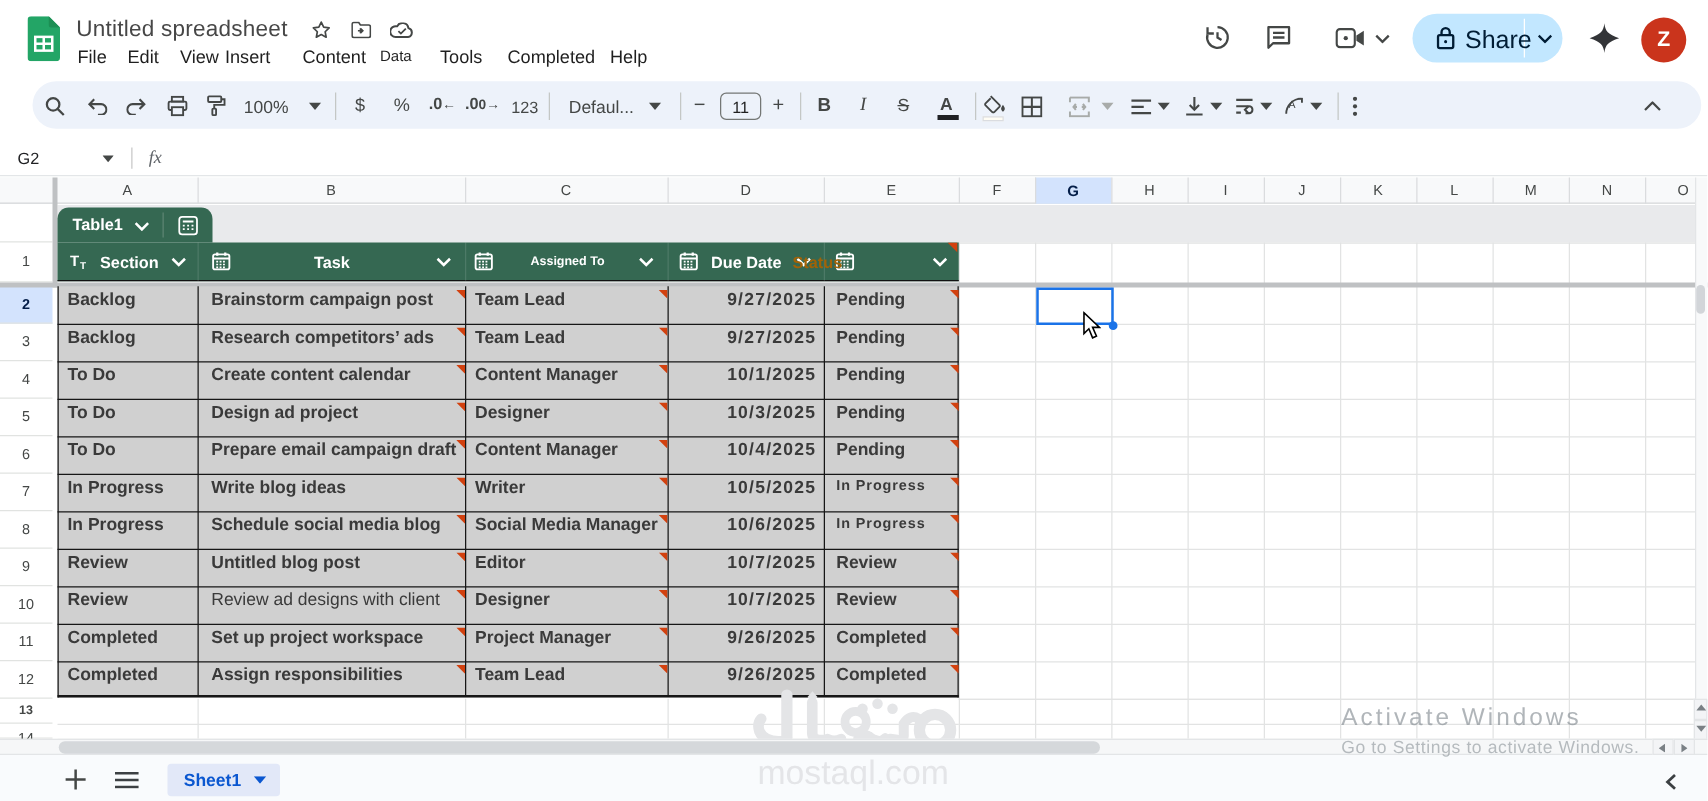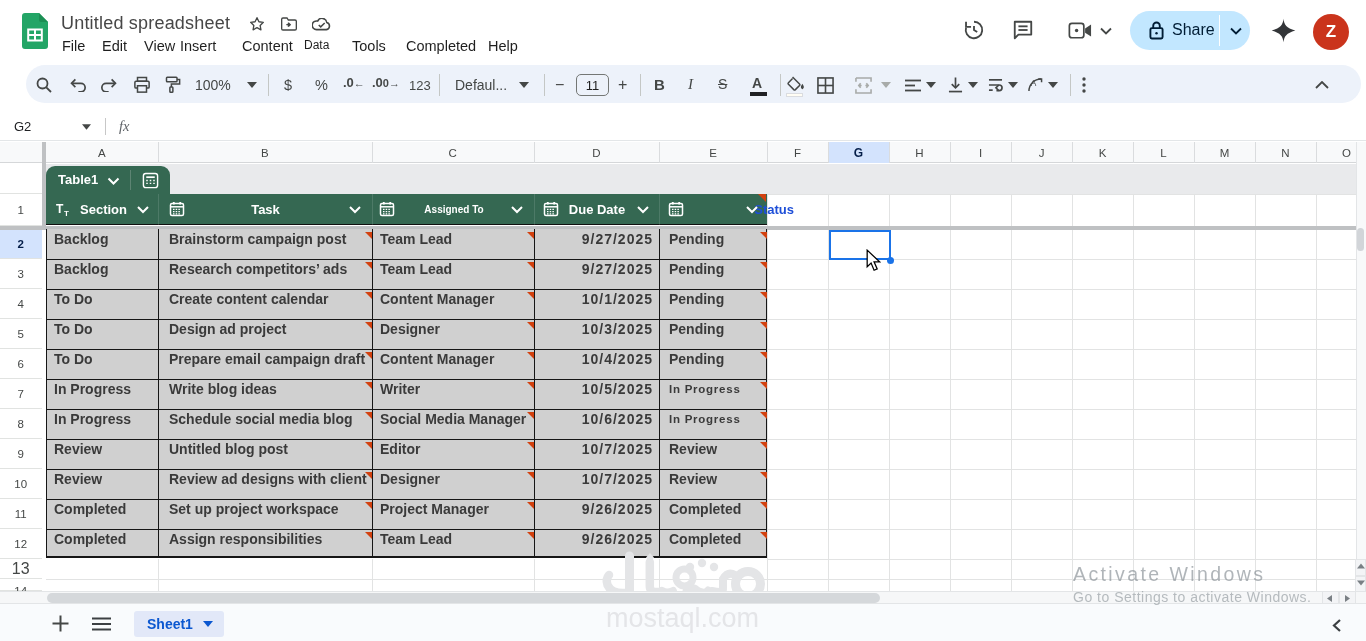--- a/index.html
+++ b/index.html
@@ -54,21 +54,21 @@
 <svg class="a" style="left:1100px;top:27px" width="12" height="8" viewBox="0 0 12 8">
     <path d="M1 1.5 L6 6.5 L11 1.5" fill="none" stroke="#444746" stroke-width="1.8"></path>
   </svg>
 <div class="a" style="left:1130px;top:11px;width:120px;height:39px;border-radius:20px;background:#c2e7ff"></div>
 <div class="a" style="left:1219px;top:15px;width:1px;height:31px;background:#fff"></div>
 <svg class="a" style="left:1149px;top:21px" width="15" height="19" viewBox="0 0 16 20" fill="none" stroke="#001d35" stroke-width="2">
     <rect x="1.5" y="7.5" width="13" height="11" rx="1.5"></rect>
     <path d="M4.5 7.5 V5 a3.5 3.5 0 0 1 7 0 v2.5"></path>
     <circle cx="8" cy="13" r="1.3" fill="#001d35" stroke="none"></circle>
   </svg>
-<div class="a" style="left:1172px;top:21px;font-size:16px;color:#001d35">Share</div>
+<div class="a" style="left:1172px;top:21px;font-size:20px;color:#001d35">Share</div>
 <svg class="a" style="left:1230px;top:27px" width="12" height="8" viewBox="0 0 12 8">
     <path d="M1 1.5 L6 6.5 L11 1.5" fill="none" stroke="#001d35" stroke-width="1.8"></path>
   </svg>
 <svg class="a" style="left:1270px;top:17px" width="27" height="27" viewBox="0 0 24 24">
     <path d="M12 1.5 C12.6 7 14.5 9.5 22.5 12 C14.5 14.5 12.6 17 12 22.5 C11.4 17 9.5 14.5 1.5 12 C9.5 9.5 11.4 7 12 1.5 Z" fill="#333538"></path>
   </svg>
 <div class="a ctr" style="left:1313px;top:14px;width:36px;height:36px;border-radius:50%;background:#ca341c;color:#fff;font-size:17px;font-weight:700">Z</div>
 <div class="a" style="left:26px;top:65px;width:1335px;height:38px;border-radius:19px;background:#edf2fa"></div>
 <svg class="a" style="left:36px;top:77px" width="16" height="16" viewBox="0 0 16 16" fill="none" stroke="#444746" stroke-width="1.8">
     <circle cx="6.5" cy="6.5" r="5"></circle>
@@ -268,21 +268,21 @@
 <div class="a ctr" style="left:0px;top:409.0px;width:41.5px;height:30.0px;font-size:11.5px;font-weight:400;color:#444746">8</div>
 <div class="a" style="left:0px;top:439.0px;width:41.5px;height:30.0px;border-bottom:1px solid #e1e3e1"></div>
 <div class="a ctr" style="left:0px;top:439.0px;width:41.5px;height:30.0px;font-size:11.5px;font-weight:400;color:#444746">9</div>
 <div class="a" style="left:0px;top:469.0px;width:41.5px;height:30.0px;border-bottom:1px solid #e1e3e1"></div>
 <div class="a ctr" style="left:0px;top:469.0px;width:41.5px;height:30.0px;font-size:11.5px;font-weight:400;color:#444746">10</div>
 <div class="a" style="left:0px;top:499.0px;width:41.5px;height:30.0px;border-bottom:1px solid #e1e3e1"></div>
 <div class="a ctr" style="left:0px;top:499.0px;width:41.5px;height:30.0px;font-size:11.5px;font-weight:400;color:#444746">11</div>
 <div class="a" style="left:0px;top:529.0px;width:41.5px;height:30.0px;border-bottom:1px solid #e1e3e1"></div>
 <div class="a ctr" style="left:0px;top:529.0px;width:41.5px;height:30.0px;font-size:11.5px;font-weight:400;color:#444746">12</div>
 <div class="a" style="left:0px;top:558.5px;width:41.5px;height:20.0px;border-bottom:1px solid #e1e3e1"></div>
-<div class="a ctr" style="left:0px;top:558.5px;width:41.5px;height:20.0px;font-size:16px;font-weight:400;color:#444746">13</div>
+<div class="a ctr" style="left:0px;top:558.5px;width:41.5px;height:20.0px;font-size:10px;font-weight:700;color:#444746">13</div>
 <div class="a" style="left:0px;top:578.5px;width:41.5px;height:12.5px;border-bottom:1px solid #e1e3e1"></div>
 <div class="a ctr" style="left:0px;top:576px;width:41.5px;height:30px;font-size:11.5px;font-weight:400;color:#444746">14</div>
 <div class="a" style="left:41.5px;top:142px;width:4.5px;height:87.5px;background:#bfc1c3"></div>
 <div class="a" style="left:45.5px;top:166px;width:124.5px;height:28px;background:#356852;border-radius:9px 9px 0 0"></div>
 <div class="a" style="left:58px;top:172px;font-size:13px;font-weight:700;color:#fff">Table1</div>
 <svg class="a" style="left:107px;top:177px" width="13" height="8" viewBox="0 0 13 8">
     <path d="M1.5 1.5 L6.5 6.5 L11.5 1.5" fill="none" stroke="#fff" stroke-width="2"></path>
   </svg>
 <div class="a" style="left:130px;top:170px;width:1px;height:20px;background:#5d8473"></div>
 <svg class="a" style="left:142px;top:172px" width="17" height="17" viewBox="0 0 18 18" fill="none" stroke="#fff" stroke-width="1.5">
@@ -356,21 +356,21 @@
     <rect x="1.5" y="2.5" width="13" height="12" rx="1.5"></rect>
     <line x1="1.5" y1="5.8" x2="14.5" y2="5.8"></line>
     <line x1="4.8" y1="1" x2="4.8" y2="3.5" stroke-width="1.8"></line>
     <line x1="11.2" y1="1" x2="11.2" y2="3.5" stroke-width="1.8"></line>
     <g stroke-width="1.3">
       <line x1="4" y1="8.3" x2="12" y2="8.3" stroke-dasharray="1.5 1.2"></line>
       <line x1="4" y1="10.6" x2="12" y2="10.6" stroke-dasharray="1.5 1.2"></line>
       <line x1="4" y1="12.9" x2="12" y2="12.9" stroke-dasharray="1.5 1.2"></line>
     </g>
   </svg>
-<div class="a" style="left:634px;top:202px;width:160px;text-align:right;font-size:13px;font-weight:700;color:#1d4ed8">Status</div>
+<div class="a" style="left:634px;top:202px;width:160px;text-align:left;font-size:13px;font-weight:700;color:#a16207">Status</div>
 <svg class="a" style="left:745px;top:205px" width="14" height="9" viewBox="0 0 14 9">
     <path d="M2 2 L7 7 L12 2" fill="none" stroke="#fff" stroke-width="2"></path>
   </svg>
 <svg class="a" style="left:758px;top:194px" width="8" height="8" viewBox="0 0 8 8">
     <path d="M0 0 H8 V8 Z" fill="#d2410f"></path>
   </svg>
 <div class="a" style="left:0px;top:225.5px;width:1366px;height:4px;background:#bfc1c3"></div>
 <div class="a" style="left:45.5px;top:229.0px;width:721.5px;height:328.5px;background:#d0d0d0;border-left:1.5px solid #161616;border-right:1.5px solid #161616;border-bottom:2px solid #161616"></div>
 <div class="a" style="left:158px;top:229.0px;width:1px;height:327.5px;background:#161616"></div>
 <div class="a" style="left:371.5px;top:229.0px;width:1px;height:327.5px;background:#161616"></div>
@@ -492,21 +492,21 @@
 <svg class="a" style="left:364.5px;top:442.0px" width="7" height="7" viewBox="0 0 7 7">
     <path d="M0 0 H7 V7 Z" fill="#d2410f"></path>
   </svg>
 <svg class="a" style="left:527px;top:442.0px" width="7" height="7" viewBox="0 0 7 7">
     <path d="M0 0 H7 V7 Z" fill="#d2410f"></path>
   </svg>
 <svg class="a" style="left:760px;top:442.0px" width="7" height="7" viewBox="0 0 7 7">
     <path d="M0 0 H7 V7 Z" fill="#d2410f"></path>
   </svg>
 <div class="a" style="left:54px;top:471.0px;line-height:16px;font-size:14px;font-weight:700;color:#3a3a3a">Review</div>
-<div class="a" style="left:169px;top:471.0px;line-height:16px;font-size:14px;font-weight:700;color:#3a3a3a">Review ad designs with client</div>
+<div class="a" style="left:169px;top:471.0px;line-height:16px;font-size:14px;font-weight:400;color:#3a3a3a">Review ad designs with client</div>
 <div class="a" style="left:380px;top:471.0px;line-height:16px;font-size:14px;font-weight:700;color:#3a3a3a">Designer</div>
 <div class="a" style="left:534px;top:471.0px;width:119px;text-align:right;line-height:16px;font-size:14px;font-weight:700;letter-spacing:1px;color:#3a3a3a">10/7/2025</div>
 <div class="a" style="left:669px;top:471.0px;line-height:16px;font-size:14px;font-weight:700;color:#3a3a3a">Review</div>
 <svg class="a" style="left:364.5px;top:472.0px" width="7" height="7" viewBox="0 0 7 7">
     <path d="M0 0 H7 V7 Z" fill="#d2410f"></path>
   </svg>
 <svg class="a" style="left:527px;top:472.0px" width="7" height="7" viewBox="0 0 7 7">
     <path d="M0 0 H7 V7 Z" fill="#d2410f"></path>
   </svg>
 <svg class="a" style="left:760px;top:472.0px" width="7" height="7" viewBox="0 0 7 7">

